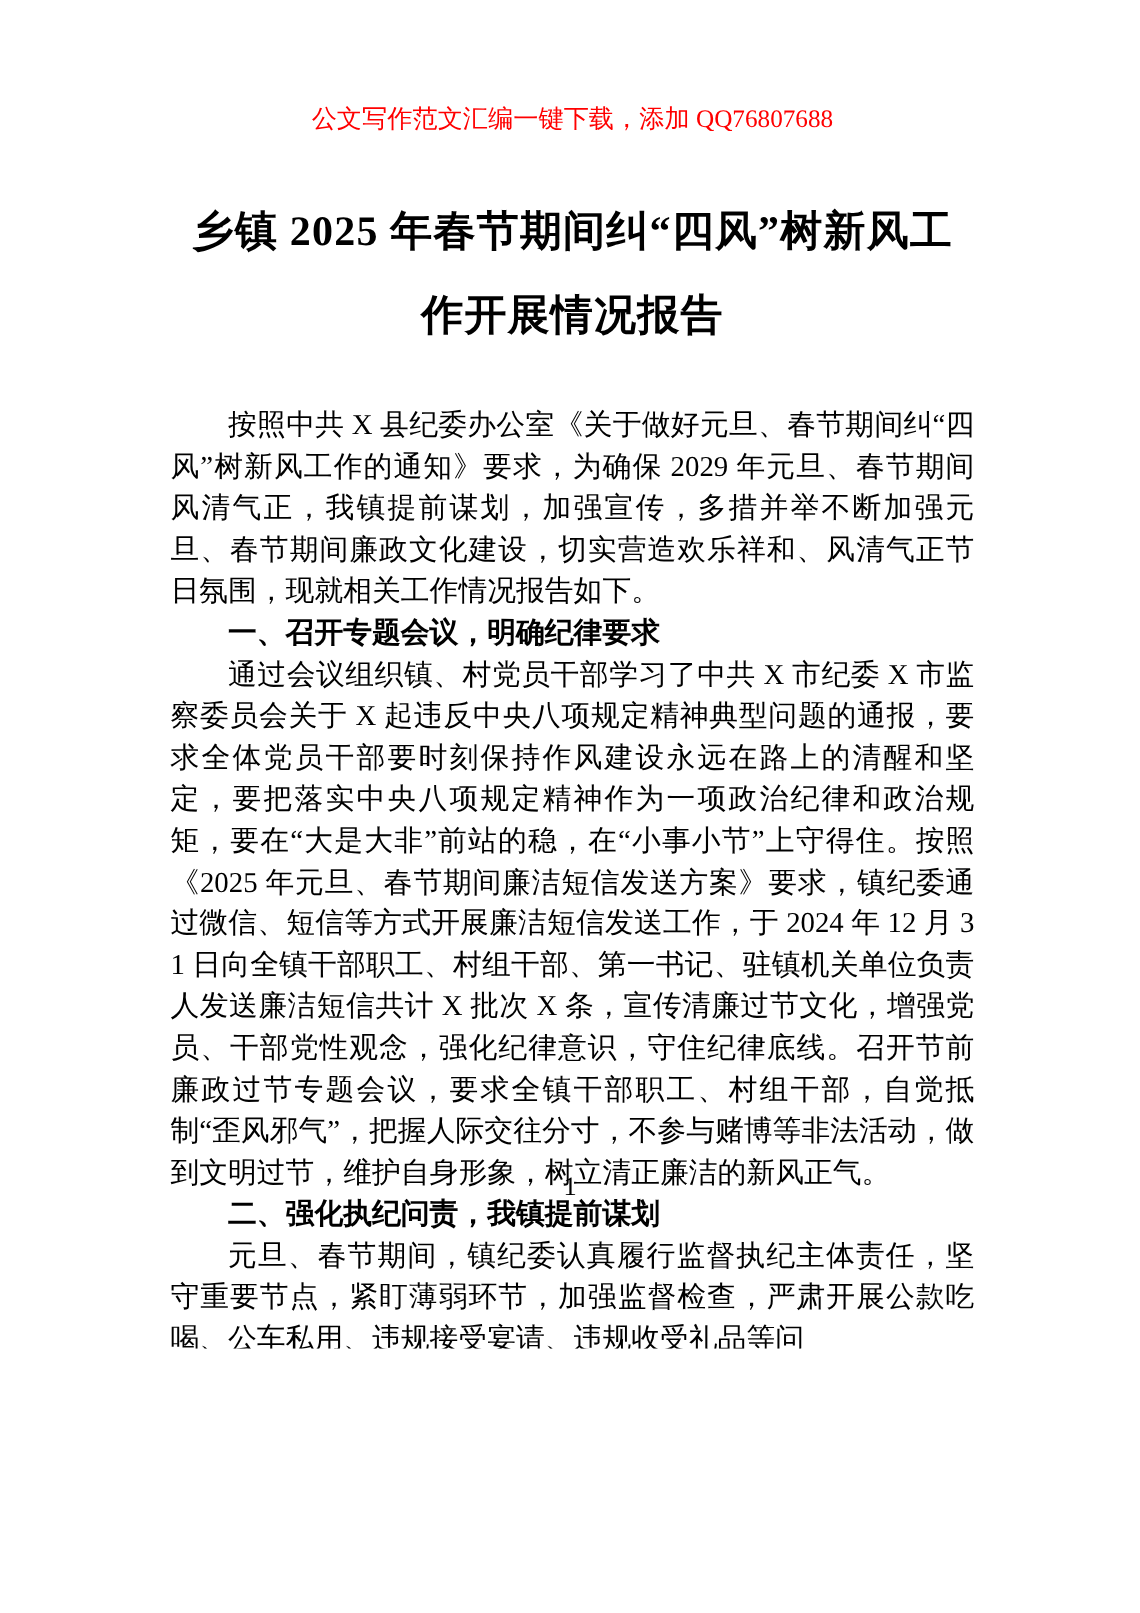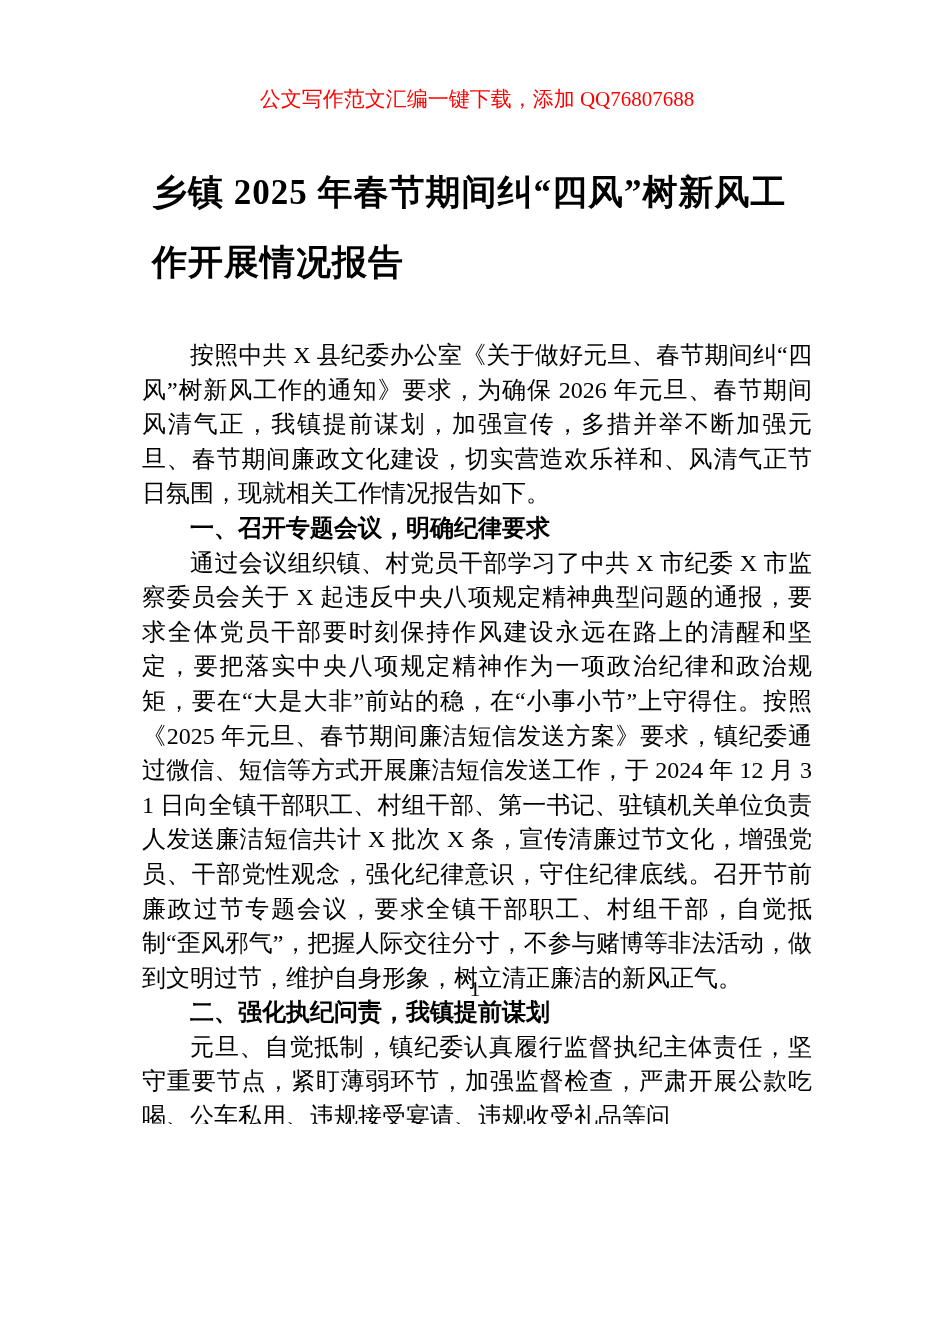--- a/index.html
+++ b/index.html
@@ -23,21 +23,21 @@
     text-align: center;
     font-size: 21px;
     line-height: 26px;
     font-weight: 400;
   }
   .title {
     margin: 46px 10px 0 10px;
     font-size: 35px;
     font-weight: 700;
     line-height: 70px;
-    text-align: left;
+    text-align: center;
     letter-spacing: 1px;
   }
   .doc-body {
     margin-top: 40px;
   }
   .doc-body p {
     margin: 0;
     font-size: 24px;
     line-height: 34.6px;
     text-align: justify;
@@ -60,22 +60,22 @@
 </head>
 <body>
 
 <div class="page">
 
   <div class="promo" style="color: rgb(255, 0, 0);">公文写作范文汇编一键下载，添加 QQ76807688</div>
 
   <h1 class="title">乡镇 2025 年春节期间纠“四风”树新风工作开展情况报告</h1>
 
   <div class="doc-body" id="doc-body">
-      <p class="para">按照中共 X 县纪委办公室《关于做好元旦、春节期间纠“四风”树新风工作的通知》要求，为确保 2026 年元旦、春节期间风清气正，我镇提前谋划，加强宣传，多措并举不断加强元旦、春节期间廉政文化建设，切实营造欢乐祥和、风清气正节日氛围，现就相关工作情况报告如下。</p>
+      <p class="para">按照中共 X 县纪委办公室《关于做好元旦、春节期间纠“四风”树新风工作的通知》要求，为确保 2029 年元旦、春节期间风清气正，我镇提前谋划，加强宣传，多措并举不断加强元旦、春节期间廉政文化建设，切实营造欢乐祥和、风清气正节日氛围，现就相关工作情况报告如下。</p>
       <p class="heading">一、召开专题会议，明确纪律要求</p>
       <p class="para">通过会议组织镇、村党员干部学习了中共 X 市纪委 X 市监察委员会关于 X 起违反中央八项规定精神典型问题的通报，要求全体党员干部要时刻保持作风建设永远在路上的清醒和坚定，要把落实中央八项规定精神作为一项政治纪律和政治规矩，要在“大是大非”前站的稳，在“小事小节”上守得住。按照《2025 年元旦、春节期间廉洁短信发送方案》要求，镇纪委通过微信、短信等方式开展廉洁短信发送工作，于 2024 年 12 月 31 日向全镇干部职工、村组干部、第一书记、驻镇机关单位负责人发送廉洁短信共计 X 批次 X 条，宣传清廉过节文化，增强党员、干部党性观念，强化纪律意识，守住纪律底线。召开节前廉政过节专题会议，要求全镇干部职工、村组干部，自觉抵制“歪风邪气”，把握人际交往分寸，不参与赌博等非法活动，做到文明过节，维护自身形象，树立清正廉洁的新风正气。</p>
       <p class="heading">二、强化执纪问责，我镇提前谋划</p>
-      <p class="para">元旦、自觉抵制，镇纪委认真履行监督执纪主体责任，坚守重要节点，紧盯薄弱环节，加强监督检查，严肃开展公款吃喝、公车私用、违规接受宴请、违规收受礼品等问</p>
+      <p class="para">元旦、春节期间，镇纪委认真履行监督执纪主体责任，坚守重要节点，紧盯薄弱环节，加强监督检查，严肃开展公款吃喝、公车私用、违规接受宴请、违规收受礼品等问</p>
     </div>
 
   <div class="page-number">1</div>
 
 </div>
 
 </body></html>

